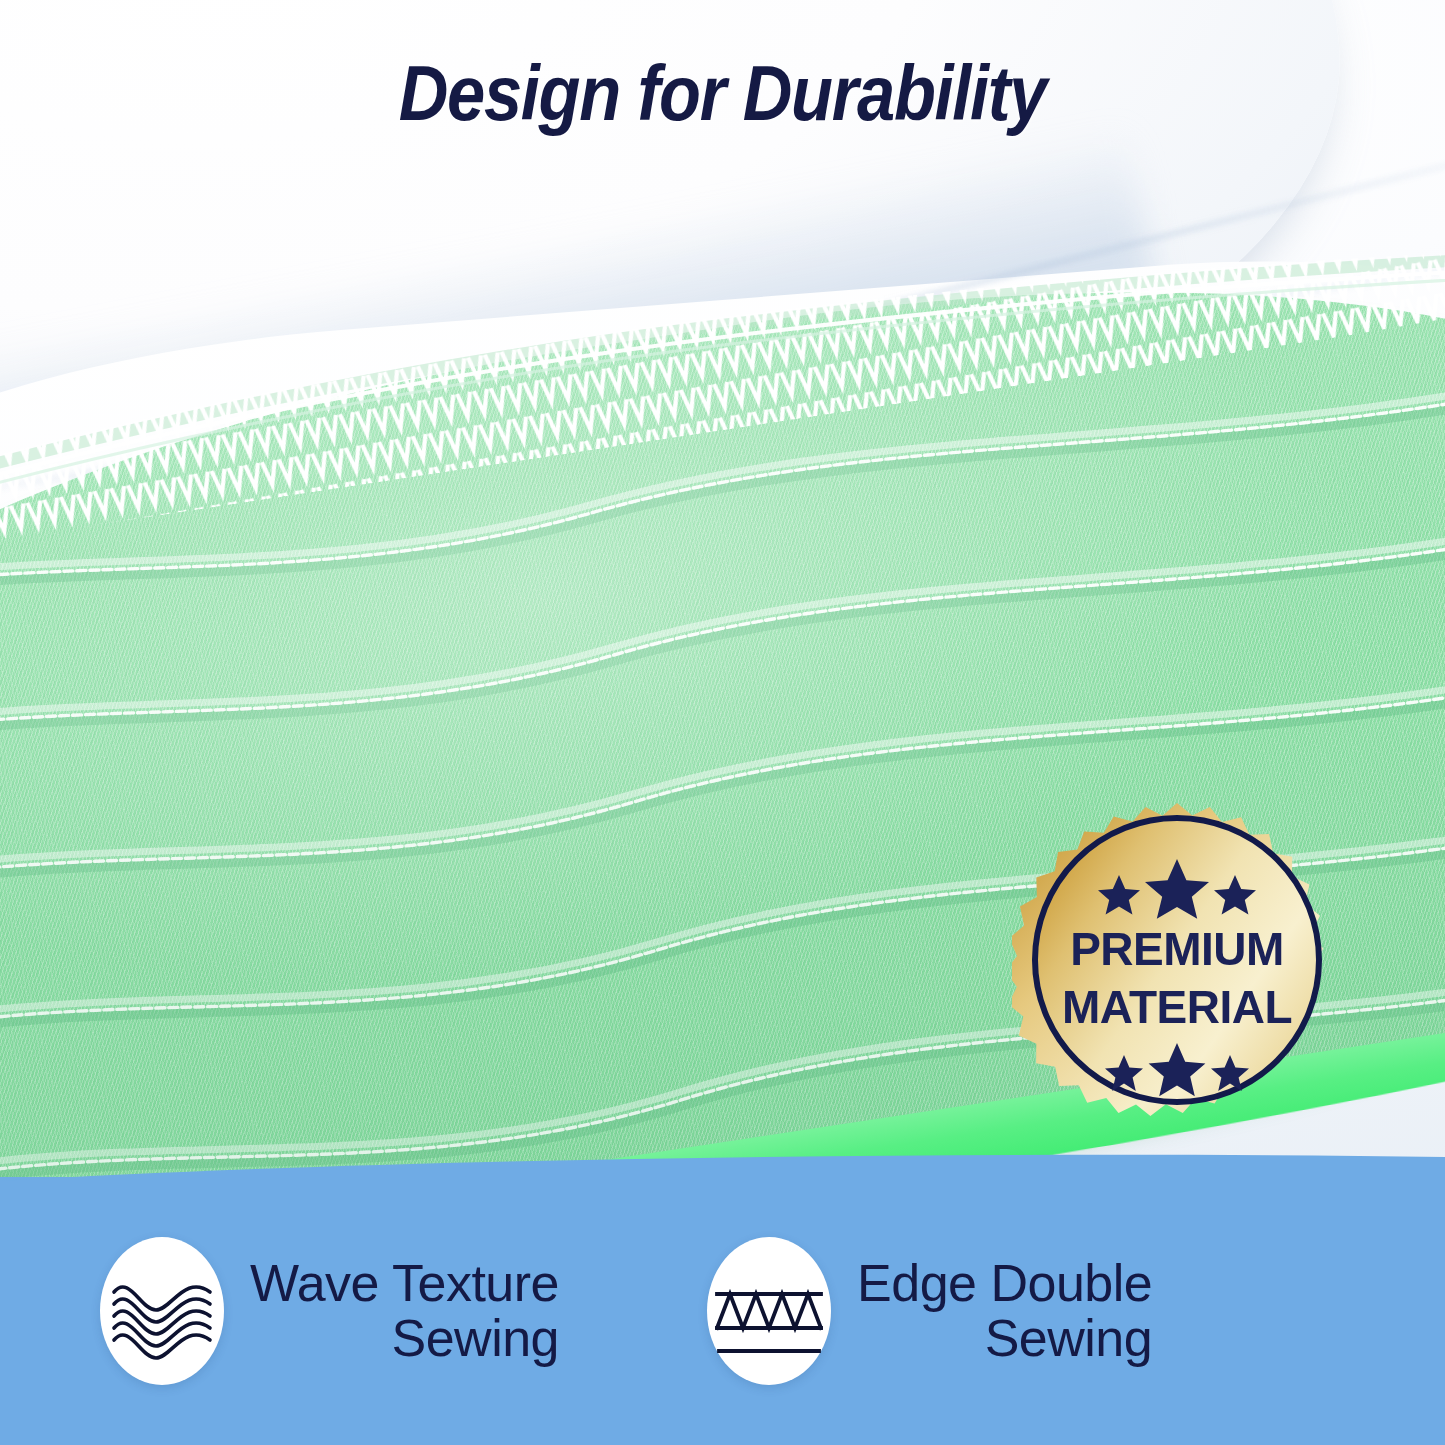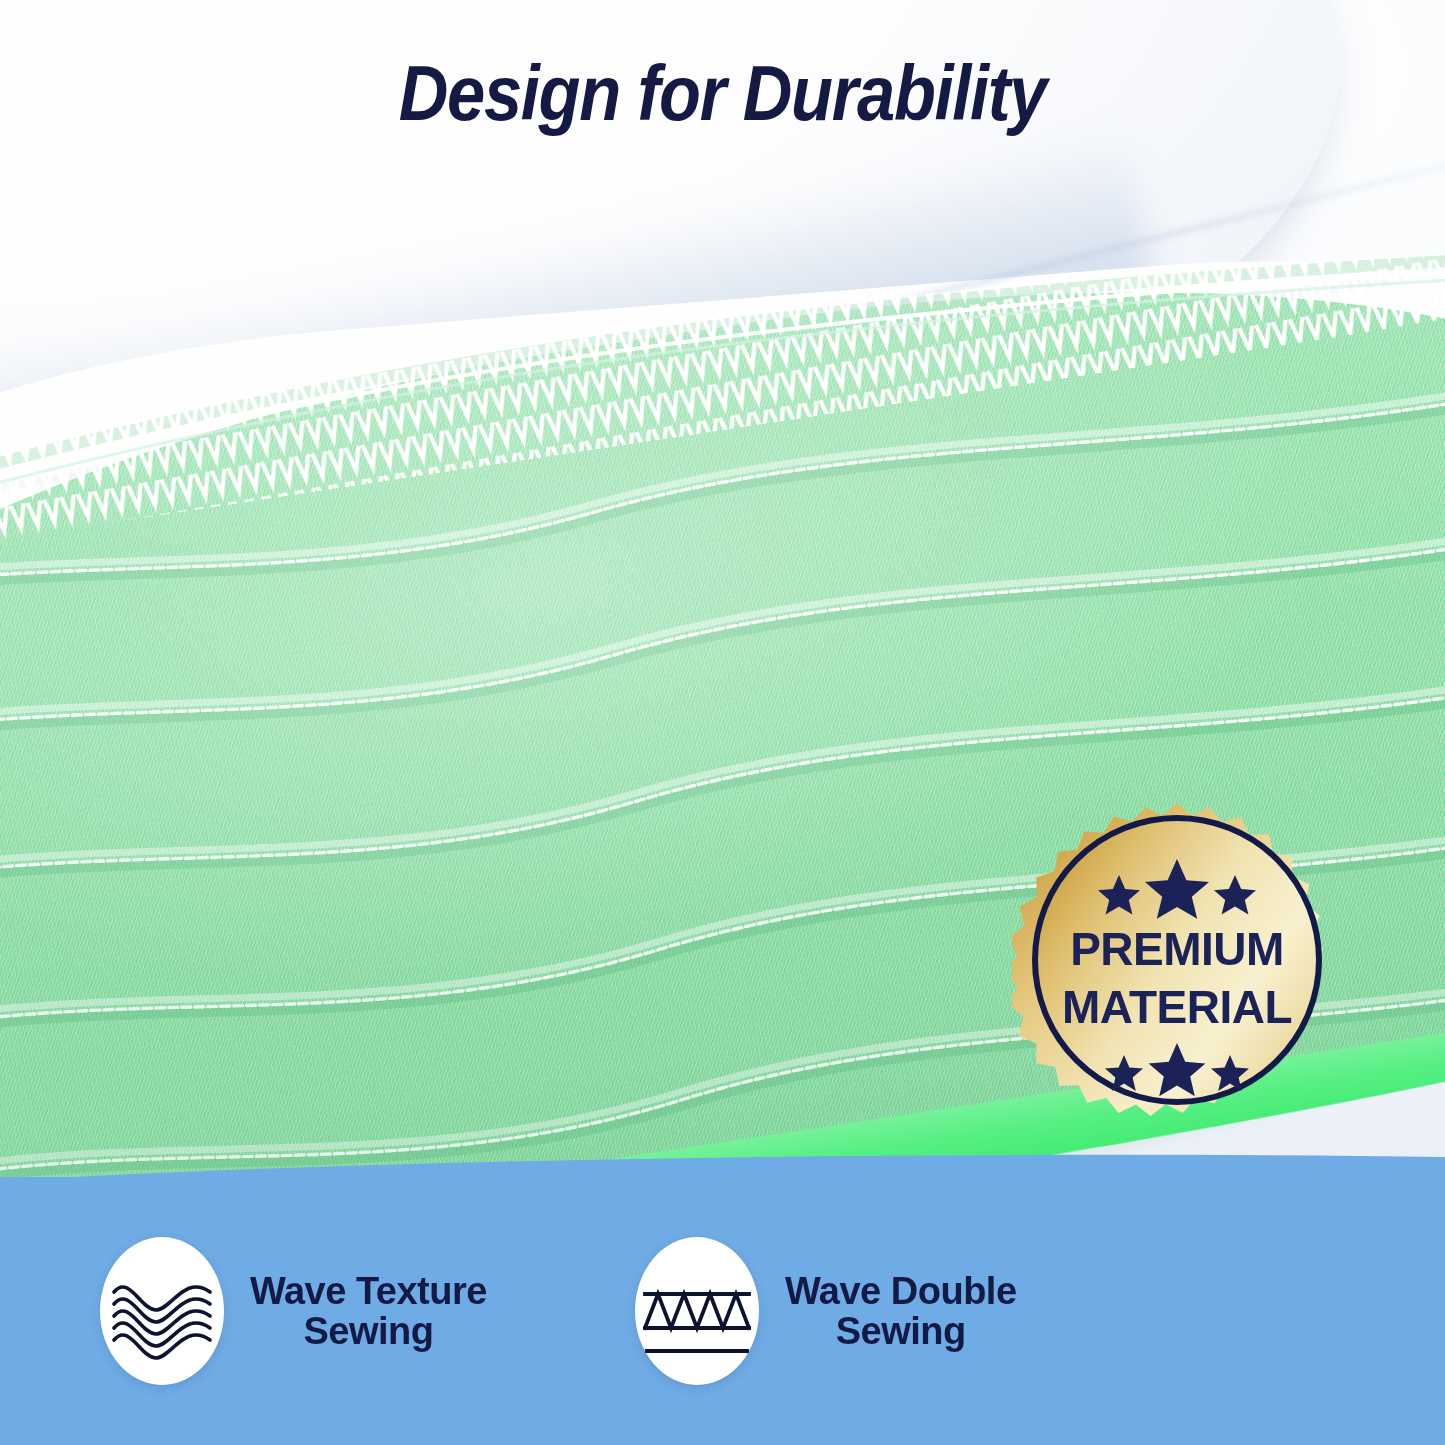--- a/index.html
+++ b/index.html
@@ -255,24 +255,24 @@
     border-radius: 50%;
     background: #ffffff;
     display: flex;
     align-items: center;
     justify-content: center;
     flex: 0 0 auto;
     box-shadow: 0 3px 10px rgba(40,80,130,.18);
   }
   .feature-label {
     color: #141a46;
-    font-size: 38px;
+    font-size: 52px;
     line-height: 1.06;
-    text-align: center;
-    font-weight: 700;
+    text-align: right;
+    font-weight: 400;
     letter-spacing: -.5px;
     white-space: pre-line;
   }
 
   
   .headline {
     position: absolute;
     left: 0;
     top: 48px;
     width: 1445px;
@@ -451,20 +451,20 @@
         <div class="feature-icon-circle">
           <svg width="108" height="118" viewBox="0 0 108 118">
             <g stroke="#0d1230" stroke-width="3.8" fill="none" stroke-linecap="square">
               <line x1="2" y1="42" x2="106" y2="42"></line>
               <polyline points="2,76 15,42 28,76 41,42 54,76 67,42 80,76 93,42 106,76"></polyline>
               <line x1="2" y1="76" x2="106" y2="76"></line>
               <line x1="4" y1="99" x2="104" y2="99"></line>
             </g>
           </svg>
         </div>
-        <div class="feature-label">Wave Double
+        <div class="feature-label">Edge Double
 Sewing</div>
       </div>
 
     </div>
   </div>
 
 </div>
 
 </body></html>

